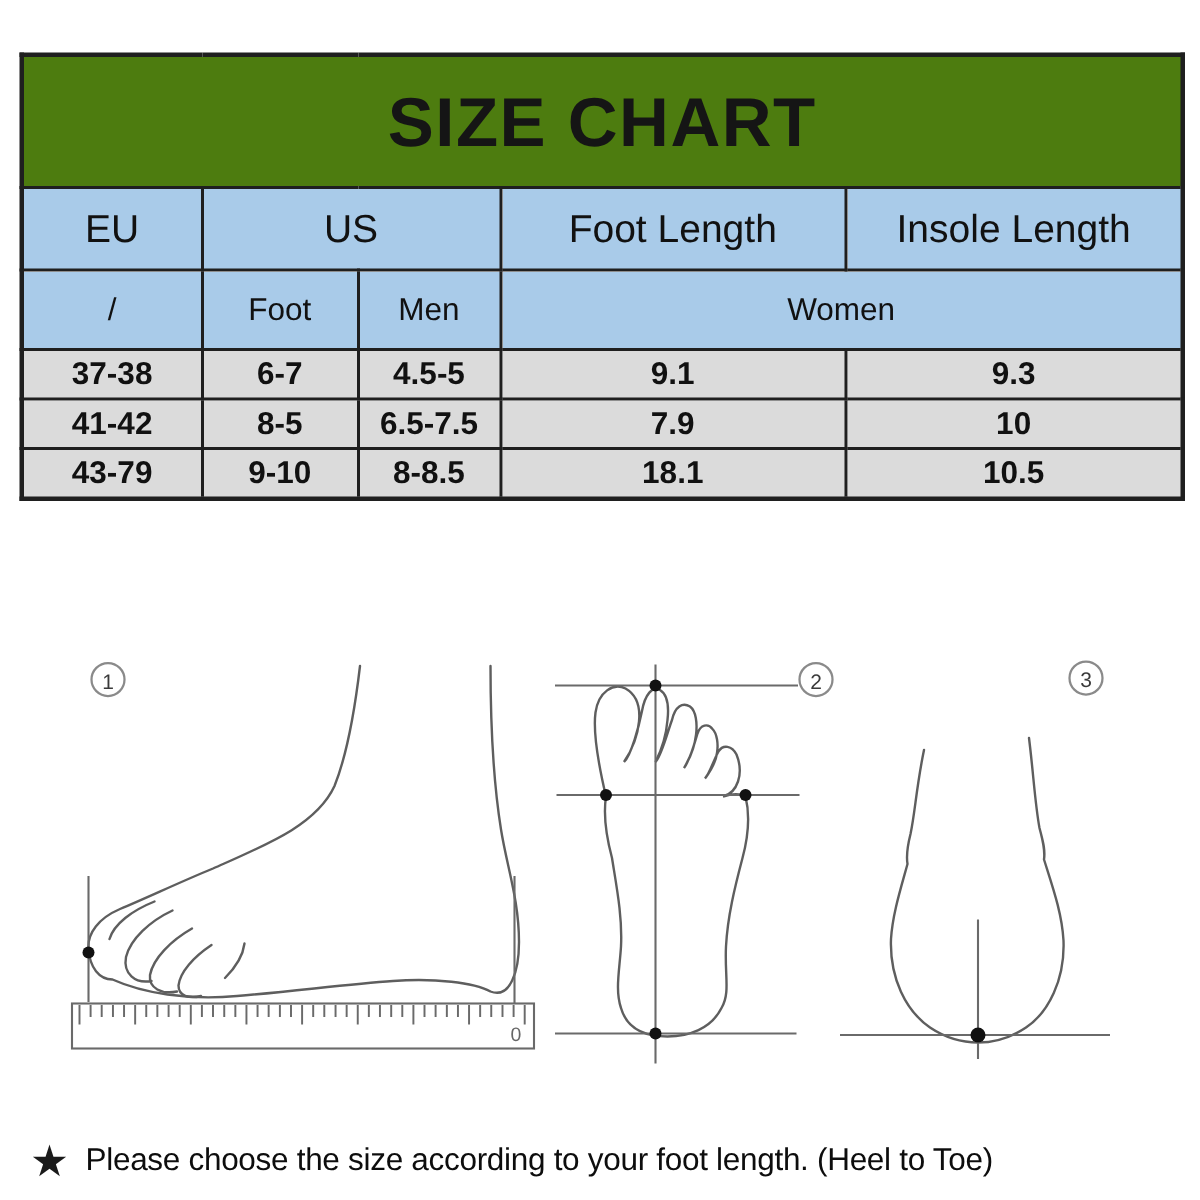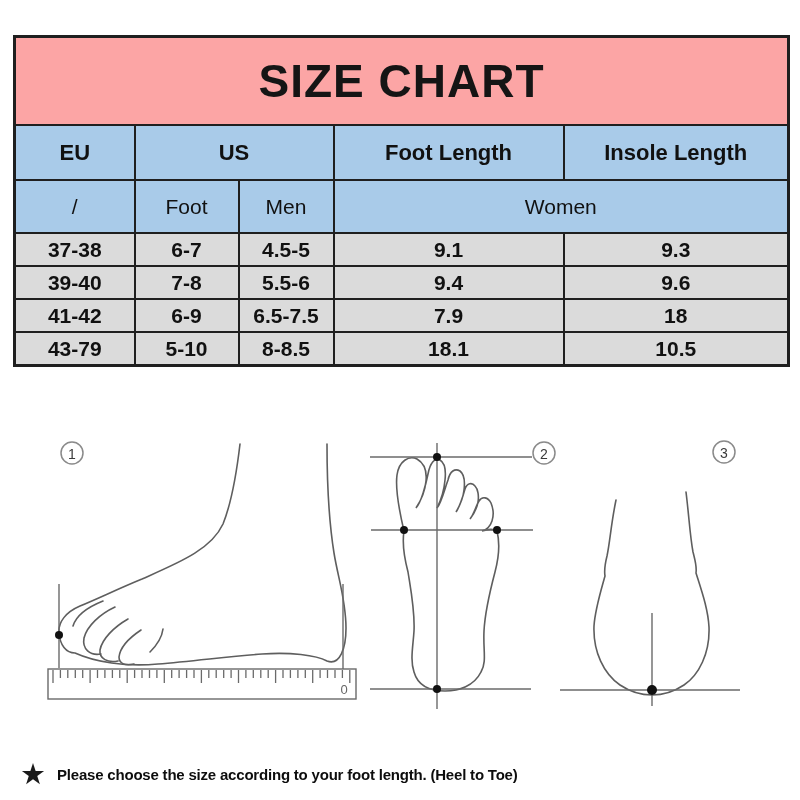--- a/index.html
+++ b/index.html
@@ -11,44 +11,44 @@
   table.size-chart{
     position:absolute;left:13px;top:35px;width:774px;
     border-collapse:collapse;table-layout:fixed;
     border:3px solid #1f1f1f;
   }
   table.size-chart td{
     border:2px solid #1f1f1f;text-align:center;vertical-align:middle;
     padding:0;overflow:hidden;
   }
   td.banner-cell{
-    height:86px;background:#fca5a5;
+    height:86px;background:#4d7c0f;
     font-size:46px;font-weight:bold;letter-spacing:1px;color:#151515;
   }
-  tr.r-h1 td{height:53px;background:#A9CBE9;font-size:22px;font-weight:bold;}
+  tr.r-h1 td{height:53px;background:#A9CBE9;font-size:26px;font-weight:normal;}
   tr.r-h2 td{height:51px;background:#A9CBE9;font-size:21px;font-weight:normal;}
   tr.r-data td{height:31px;background:#DBDBDB;font-size:21px;font-weight:bold;}
   
   svg.diagrams{position:absolute;left:0;top:420px;}
   .outline{fill:none;stroke:#5e5e5e;stroke-width:1.6;stroke-linecap:round;}
   .thin{fill:none;stroke:#6a6a6a;stroke-width:1.3;}
   .mline{stroke:#6a6a6a;stroke-width:1.4;}
   .dot{fill:#111;}
   .stepcircle{fill:#ffffff;stroke:#8a8a8a;stroke-width:1.5;}
   .stepnum{font-family:"Liberation Sans",sans-serif;font-size:14px;fill:#3a3a3a;
     text-anchor:middle;dominant-baseline:central;}
   .rulerzero{font-family:"Liberation Sans",sans-serif;font-size:13px;fill:#666;
     text-anchor:middle;}
   
   .footer{
     position:absolute;left:20px;top:754px;width:772px;height:40px;
     display:flex;align-items:center;gap:11px;white-space:nowrap;
   }
   .footer .star{font-family:"DejaVu Sans",sans-serif;font-size:29px;color:#1a1a1a;line-height:1;}
-  .footer .note{font-size:15px;font-weight:bold;color:#0d0d0d;letter-spacing:-0.2px;}
+  .footer .note{font-size:21px;font-weight:normal;color:#0d0d0d;letter-spacing:-0.2px;}
 </style>
 </head>
 <body>
 
 <div class="page">
 
   <table class="size-chart">
     <colgroup>
       <col style="width:120px">
         <col style="width:104px">
@@ -73,36 +73,29 @@
         <td colspan="2">Women</td>
       </tr>
       <tr class="r-data">
         <td>37-38</td>
         <td>6-7</td>
         <td>4.5-5</td>
         <td>9.1</td>
         <td>9.3</td>
       </tr>
       <tr class="r-data">
-        <td>39-40</td>
-        <td>7-8</td>
-        <td>5.5-6</td>
-        <td>9.4</td>
-        <td>9.6</td>
-      </tr>
-      <tr class="r-data">
         <td>41-42</td>
-        <td>6-9</td>
+        <td>8-5</td>
         <td>6.5-7.5</td>
         <td>7.9</td>
-        <td>18</td>
+        <td>10</td>
       </tr>
       <tr class="r-data">
         <td>43-79</td>
-        <td>5-10</td>
+        <td>9-10</td>
         <td>8-8.5</td>
         <td>18.1</td>
         <td>10.5</td>
       </tr>
     </tbody>
   </table>
 
   <svg class="diagrams" width="800" height="310" viewBox="0 420 800 310">
 
     <g>

